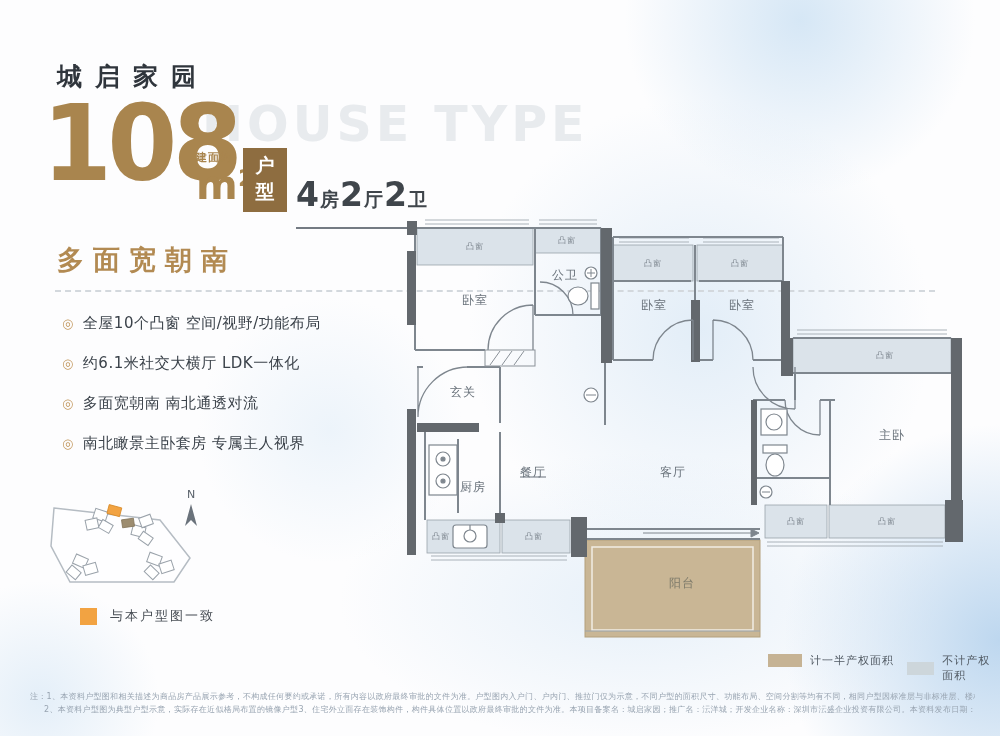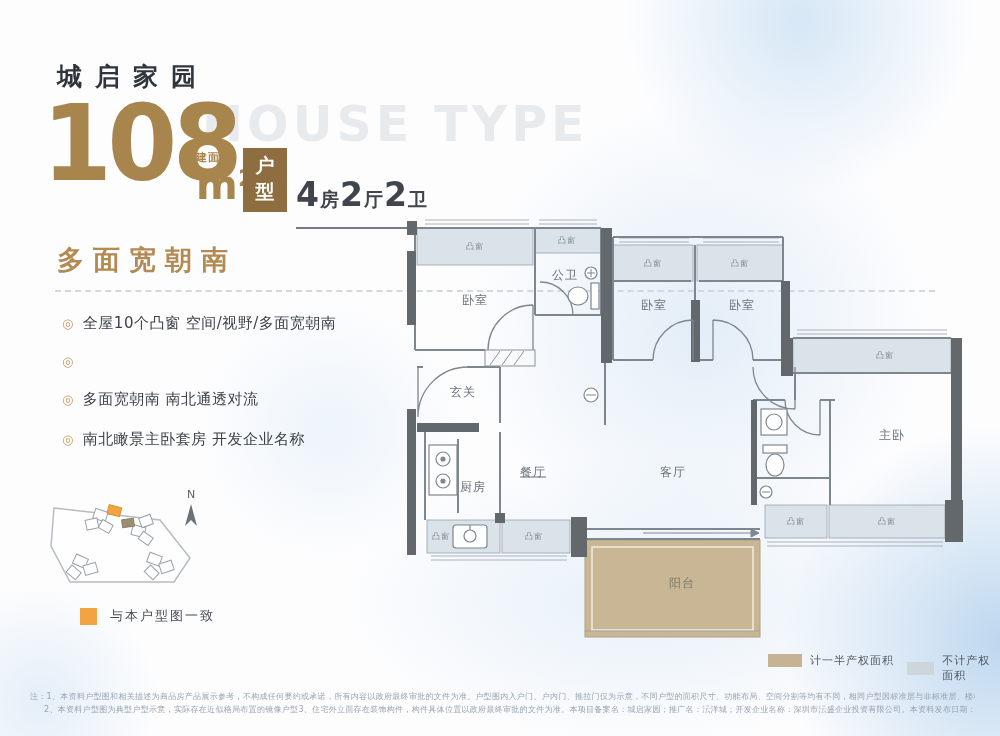--- a/index.html
+++ b/index.html
@@ -92,32 +92,33 @@
   </div>
   <div class="abs layout-line">
     <span>4</span><span>房</span><span>2</span><span>厅</span><span>2</span><span>卫</span>
   </div>
 
   <div class="abs features-title">多面宽朝南</div>
   <div class="abs dash-sep"></div>
   <div class="abs feature-list">
     <div class="feature-item">
       <span class="feature-bullet">◎</span>
-      <span>全屋10个凸窗 空间/视野/多面宽朝南</span>
+      <span>全屋10个凸窗 空间/视野/功能布局</span>
     </div>
     <div class="feature-item">
       <span class="feature-bullet">◎</span>
+      <span>约6.1米社交大横厅 LDK一体化</span>
     </div>
     <div class="feature-item">
       <span class="feature-bullet">◎</span>
       <span>多面宽朝南 南北通透对流</span>
     </div>
     <div class="feature-item">
       <span class="feature-bullet">◎</span>
-      <span>南北瞰景主卧套房 开发企业名称</span>
+      <span>南北瞰景主卧套房 专属主人视界</span>
     </div>
   </div>
 
   <div class="abs sitemap-box">
     <svg width="205" height="118" viewBox="0 0 205 118">
       <polygon points="6,22 112,34 142,72 126,96 22,96 3,60" fill="rgba(255,255,255,.65)" stroke="#b5bcc3" stroke-width="1.5"></polygon>
 
       <g stroke="#9aa2aa" stroke-width="1" fill="#ffffff">
         <rect x="46" y="24" width="13" height="10" transform="rotate(18 52 29)"></rect>
         <rect x="38" y="33" width="12" height="10" transform="rotate(-12 44 38)"></rect>

